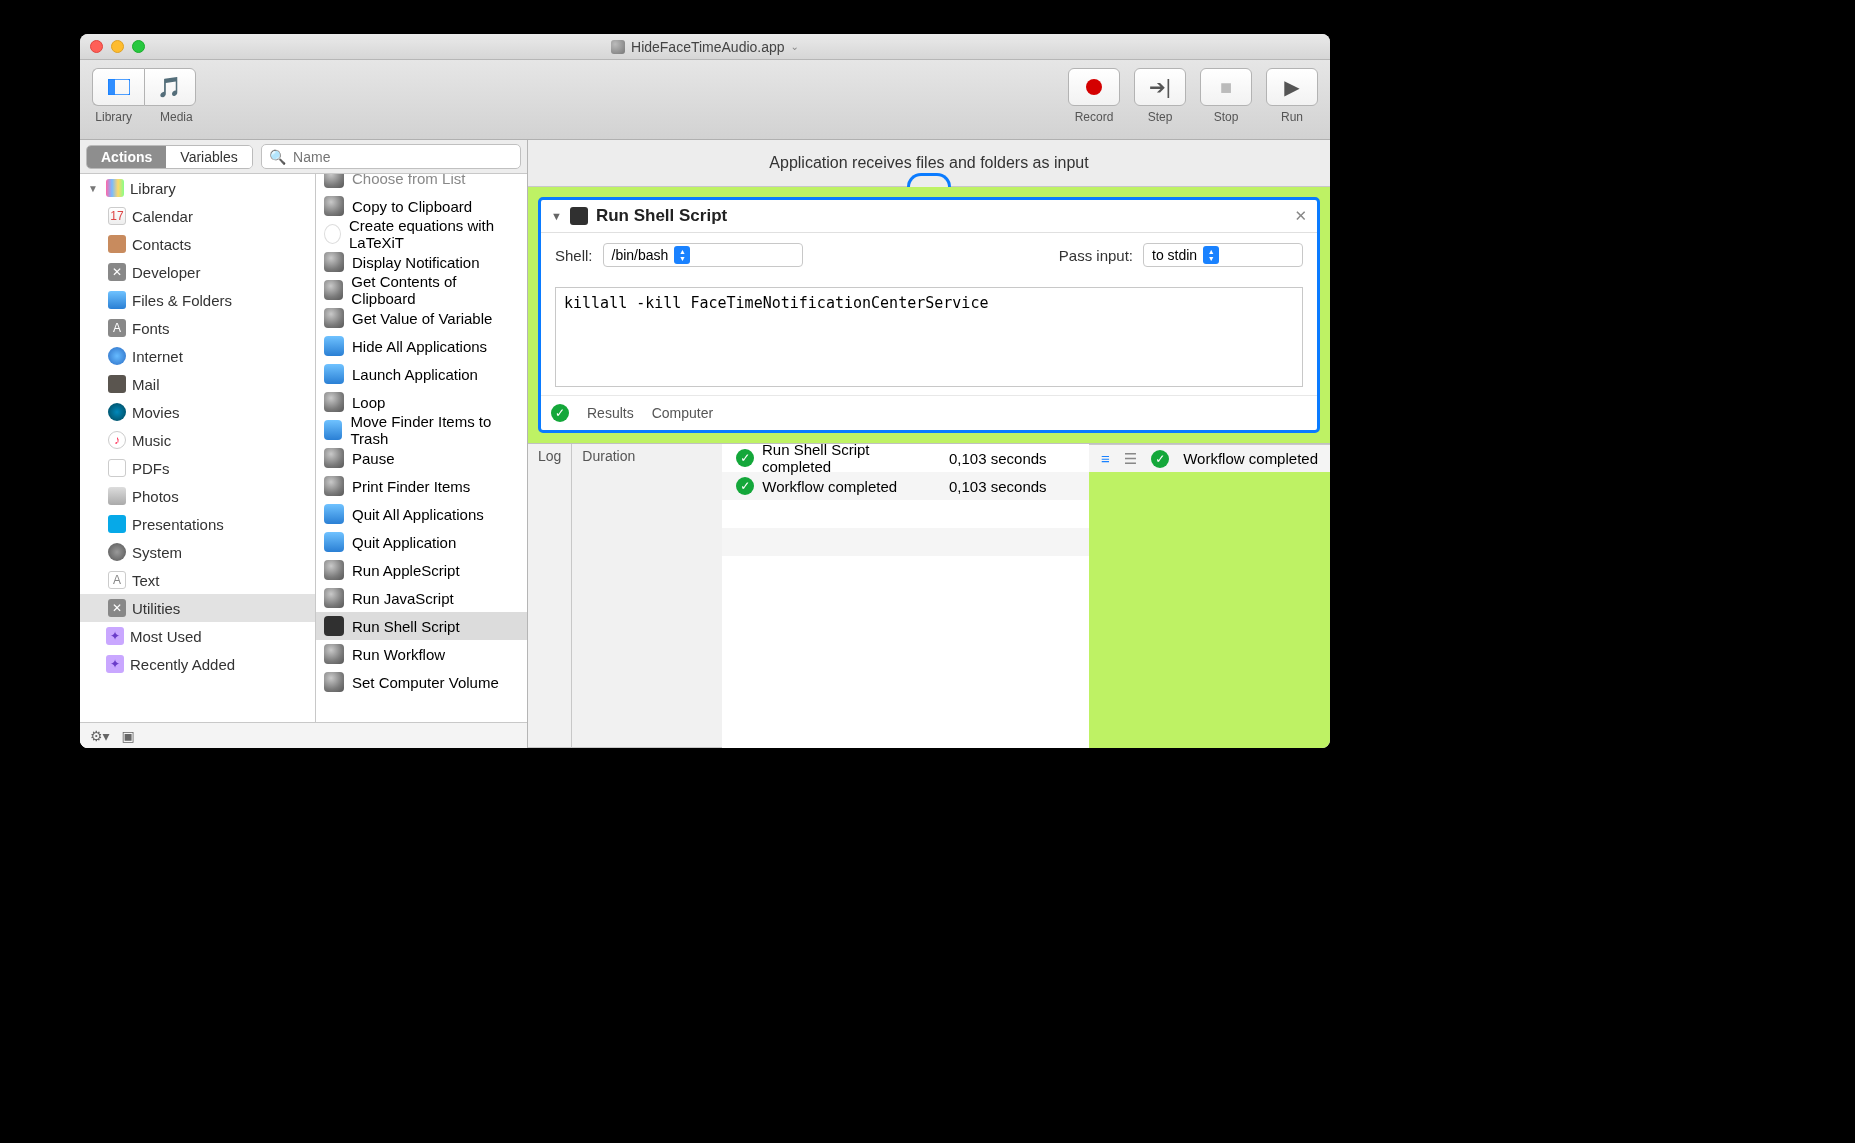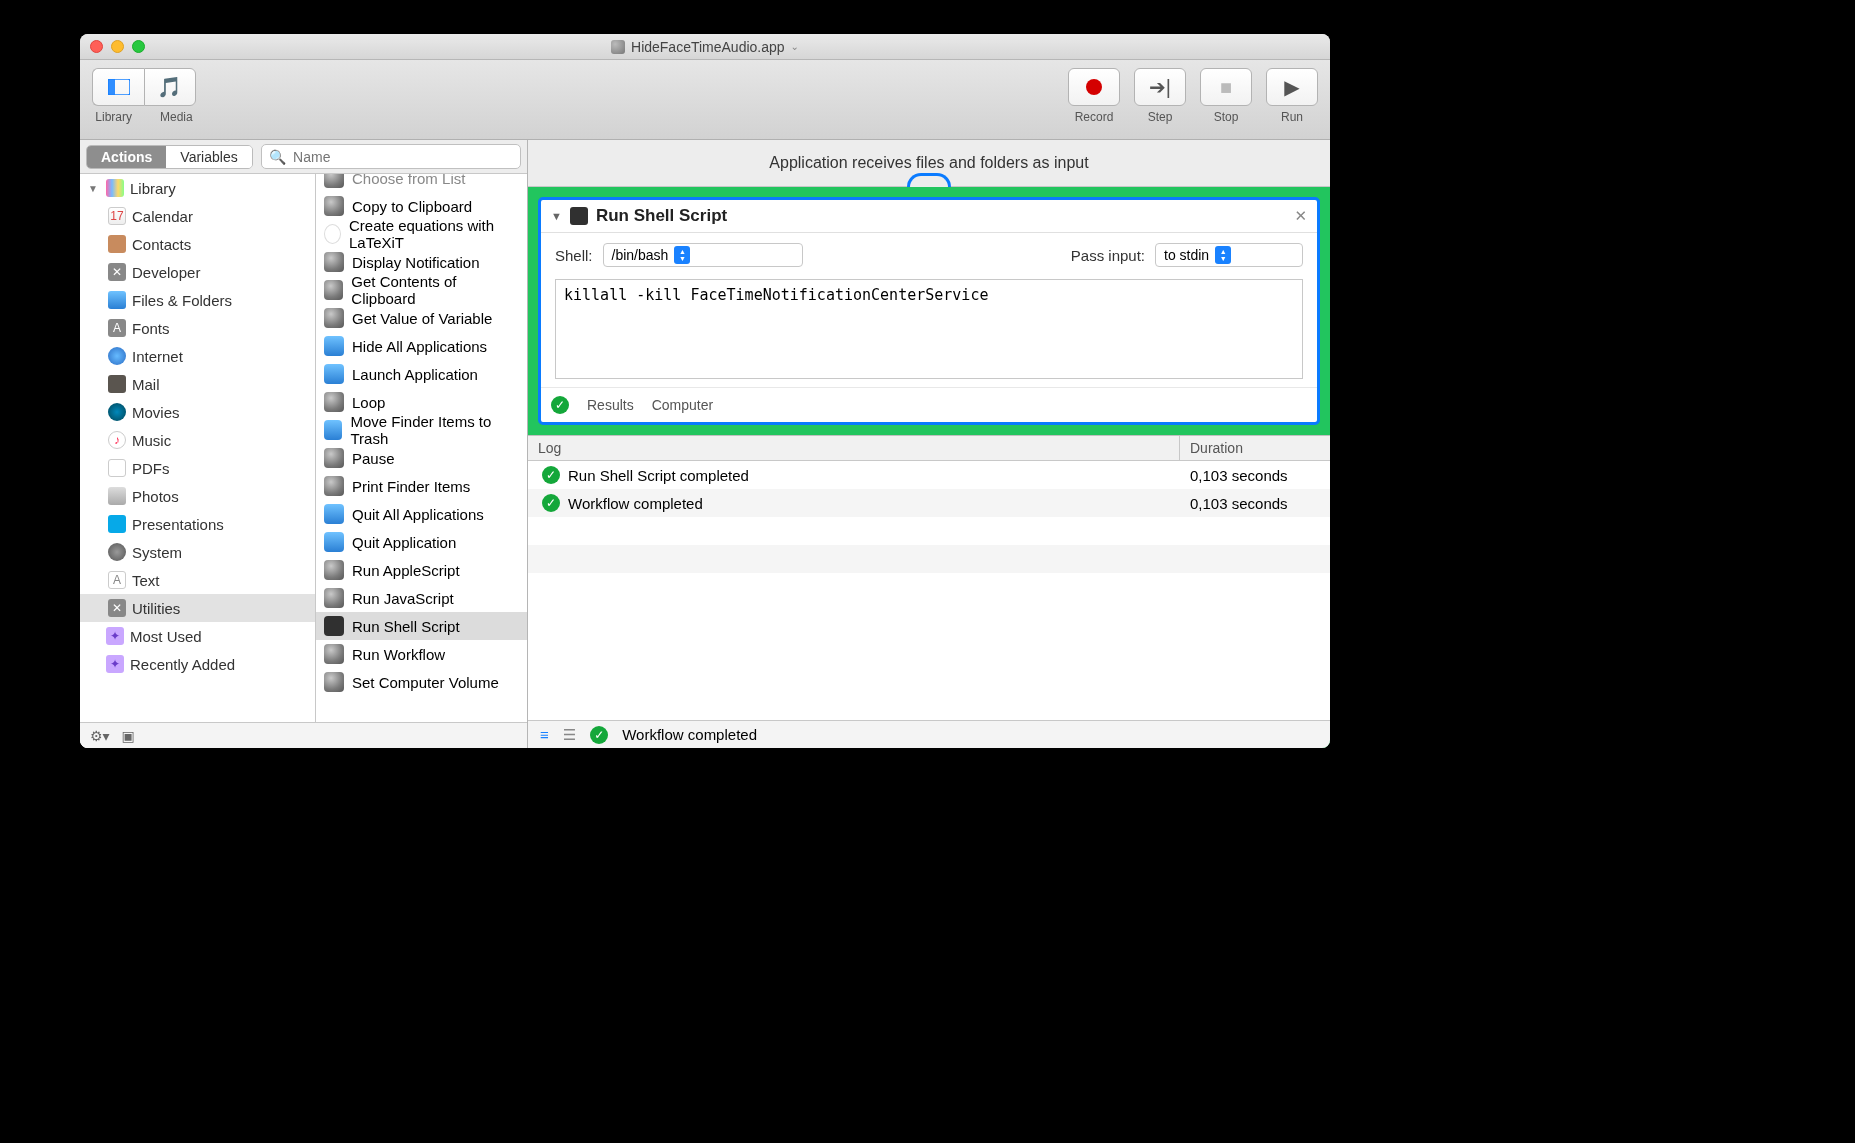--- a/index.html
+++ b/index.html
@@ -146,21 +146,21 @@
   }
   .finder-icon { background: linear-gradient(#6fc2ff,#2a7fd4); }
   .latex-icon { background:#fff; border:1px solid #ddd; color:#888; border-radius:50%; }
   .term-icon { background:#303030; }
 
   .left-footer {
     height:26px; border-top:1px solid #c8c8c8; background:#f4f4f4;
     display:flex; align-items:center; gap:12px; padding:0 10px; color:#666;
   }
 
-  .right-panel { flex:1; display:flex; flex-direction:column; background:#22c55e; }
+  .right-panel { flex:1; display:flex; flex-direction:column; background:#bef264; }
   .workflow-header {
     padding: 14px 0; text-align:center; font-size:16px; color:#333;
     background:#ededed; border-bottom:1px solid #c8c8c8;
     position:relative;
   }
   .connector-tab {
     position:absolute; bottom:-1px; left:50%; transform:translateX(-50%);
     width:44px; height:14px; border:3px solid #0a7bff; border-bottom:none;
     border-radius: 22px 22px 0 0; background:#ededed;
   }
@@ -170,21 +170,21 @@
   }
   .card-header {
     display:flex; align-items:center; gap:8px; padding:6px 10px;
     border-bottom:1px solid #e0e0e0;
   }
   .card-header .disclose{ font-size:11px; color:#666;}
   .card-header .term-ic{ width:18px;height:18px;background:#303030;border-radius:3px;}
   .card-title{ font-weight:700; font-size:17px; color:#222;}
   .card-close{ margin-left:auto; color:#888; font-size:15px;}
   .card-body{ padding:10px 14px 8px; }
-  .shell-row { display:flex; align-items:center; gap:10px; margin-bottom:12px; }
+  .shell-row { display:flex; align-items:center; gap:10px; margin-bottom:20px; }
   .shell-row .lbl { font-size:15px; color:#333; }
   .select {
     display:flex; align-items:center; background:#fff; border:1px solid #c8c8c8;
     border-radius:4px; height:24px; padding:0 4px 0 8px; font-size:14px;
   }
   .select .arrows {
     width:16px; height:18px; margin-left:6px; background:#1a82ff;
     border-radius:3px; display:flex; flex-direction:column; align-items:center; justify-content:center;
     color:#fff; font-size:7px; line-height:7px;
   }
@@ -193,21 +193,21 @@
     font-family: Menlo, monospace; font-size:15px; padding:6px 8px;
     min-height:100px; white-space:pre;
   }
   .card-footer{
     display:flex; align-items:center; gap:18px; padding:8px 10px;
     border-top:1px solid #e8e8e8;
   }
   .check-badge{ width:18px;height:18px;background:#14a73a;border-radius:50%;color:#fff;display:inline-flex;align-items:center;justify-content:center;font-size:12px;}
   .card-footer .link{ font-weight:400; color:#555; }
 
-  .log-area { border-top:1px solid #c0c0c0; display:flex; flex-direction:column; flex:1; min-height:0;}
+  .log-area { border-top:1px solid #c0c0c0; display:flex; flex-direction:row; flex:1; min-height:0;}
   .log-header { display:flex; border-bottom:1px solid #c8c8c8; background:#f1f1f1; font-size:14px; color:#555;}
   .log-header .col1{ flex:1; padding:4px 10px; border-right:1px solid #c8c8c8;}
   .log-header .col2{ width:150px; padding:4px 10px;}
   .log-rows{ flex:1; overflow:auto; background:#fff;}
   .log-row{ display:flex; height:28px; align-items:center; font-size:15px;}
   .log-row.alt{ background:#f5f5f5;}
   .log-row .c1{ flex:1; display:flex; align-items:center; gap:8px; padding-left:14px;}
   .log-row .c2{ width:150px; padding-left:10px;}
   .status-bar{
     height:28px; border-top:1px solid #c8c8c8; background:#f4f4f4;
@@ -473,21 +473,21 @@
           </div>
           <div class="card-body">
             <div class="shell-row">
               <span class="lbl">Shell:</span>
               <div class="select" style="width:200px">
                 <span>/bin/bash</span>
                 <span class="arrows">▲<br>▼</span>
               </div>
               <div style="flex:1"></div>
               <span class="lbl">Pass input:</span>
-              <div class="select" style="width:148px">
+              <div class="select" style="width:160px">
                 <span>to stdin</span>
                 <span class="arrows">▲<br>▼</span>
               </div>
             </div>
             <div class="script-box">killall -kill FaceTimeNotificationCenterService</div>
           </div>
           <div class="card-footer">
             <span class="check-badge">✓</span>
             <span class="link">Results</span>
             <span class="link">Computer</span>

